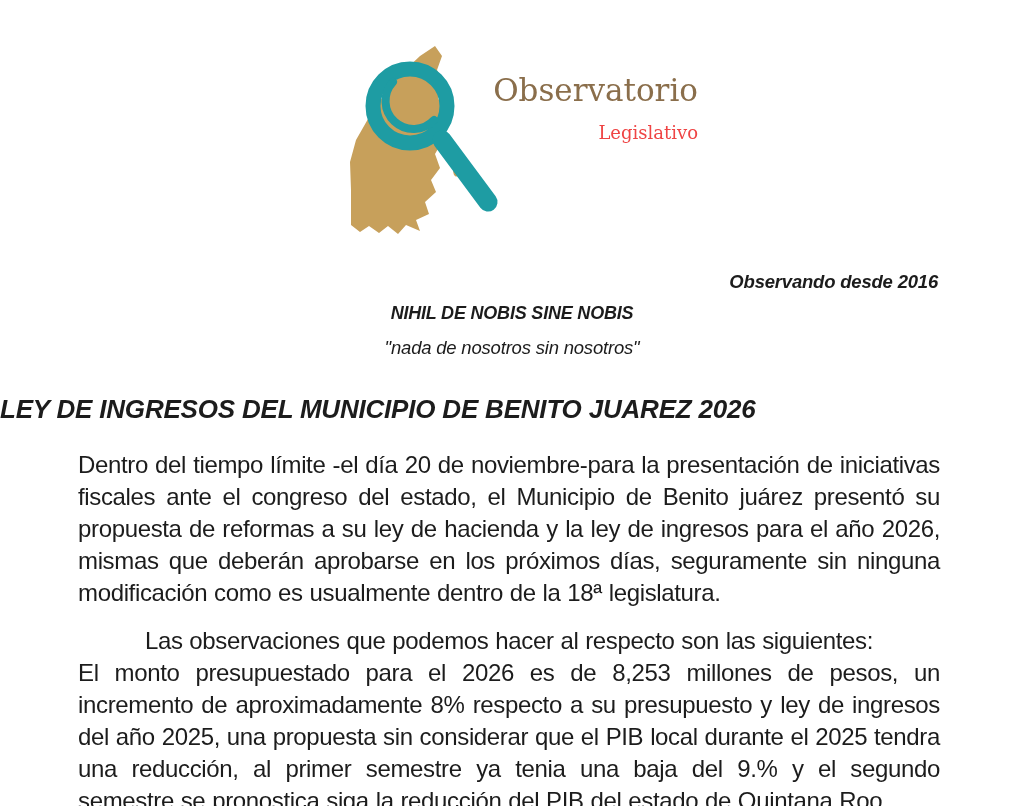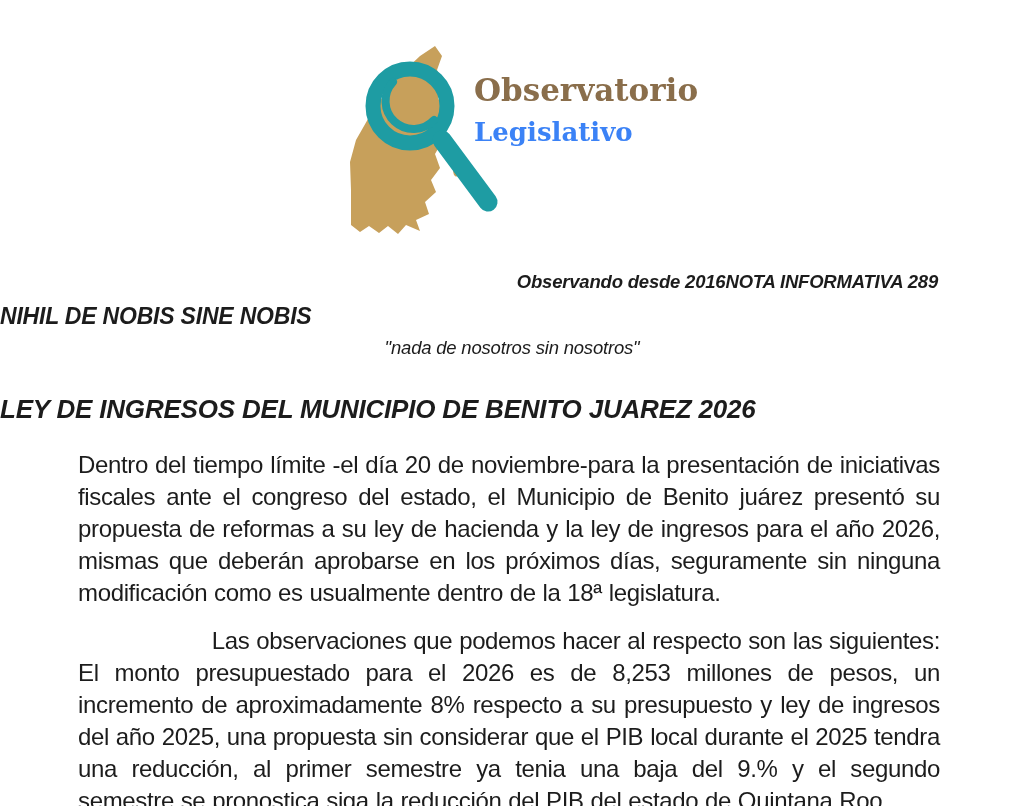--- a/index.html
+++ b/index.html
@@ -20,36 +20,36 @@
   
   .logo-graphic {
     position: absolute;
     left: 338px;
     top: 40px;
     width: 175px;
     height: 200px;
   }
   .logo-text {
     position: absolute;
-    left: 474px;
+    left: 448px;
     top: 72px;
     width: 250px;
-    text-align: left;
+    text-align: right;
     font-family: "DejaVu Serif", serif;
-    font-weight: bold;
+    font-weight: normal;
     line-height: 37px;
   }
   .org-line {
     font-size: 31px;
     color: #8a6e4b;
     white-space: nowrap;
   }
   .org-sub {
-    font-size: 26px;
-    color: #3b82f6;
+    font-size: 18px;
+    color: #ef4444;
     margin-top: 5px;
   }
 
   
   .header-row {
     position: absolute;
     top: 271px;
     left: 78px;
     right: 86px;
     display: flex;
@@ -57,22 +57,22 @@
     font-size: 18.5px;
     font-weight: bold;
     font-style: italic;
     letter-spacing: -0.2px;
   }
   .motto-latin {
     position: absolute;
     top: 303px;
     left: 0;
     width: 100%;
-    text-align: left;
-    font-size: 23px;
+    text-align: center;
+    font-size: 18px;
     font-weight: bold;
     font-style: italic;
     letter-spacing: -0.2px;
   }
   .motto-spanish {
     position: absolute;
     top: 337px;
     left: 0;
     width: 100%;
     text-align: center;
@@ -99,21 +99,21 @@
     position: absolute;
     left: 78px;
     width: 862px;
     font-size: 24px;
     line-height: 32px;
     letter-spacing: -0.35px;
     word-spacing: 0.5px;
   }
   .para-1 { top: 449px; text-align: justify; }
   .para-2 { top: 625px; }
-  .para-2 .intro { text-align: right; }
+  .para-2 .intro { text-align: center; }
   .para-2 .rest  { text-align: justify; }
 </style>
 </head>
 <body>
 
 <div class="page">
 
   <svg class="logo-graphic" viewBox="0 0 175 200" xmlns="http://www.w3.org/2000/svg">
 
     <g>
@@ -135,21 +135,20 @@
     </g>
   </svg>
 
   <div class="logo-text">
     <div class="org-line">Observatorio</div>
     <div class="org-sub">Legislativo</div>
   </div>
 
   <div class="header-row">
     <span>Observando desde 2016</span>
-    <span>NOTA INFORMATIVA 289</span>
   </div>
   <div class="motto-latin">NIHIL DE NOBIS SINE NOBIS</div>
   <div class="motto-spanish">"nada de nosotros sin nosotros"</div>
 
   <div class="doc-title">LEY DE INGRESOS DEL MUNICIPIO DE BENITO JUAREZ 2026</div>
 
   <div class="body-text para-1">Dentro del tiempo límite -el día 20 de noviembre-para la presentación de iniciativas fiscales ante el congreso del estado, el Municipio de Benito juárez presentó su propuesta de reformas a su ley de hacienda y la ley de ingresos para el año 2026, mismas que deberán aprobarse en los próximos días, seguramente sin ninguna modificación como es usualmente dentro de la 18ª legislatura.</div>
 
   <div class="body-text para-2">
     <div class="intro">Las observaciones que podemos hacer al respecto son las siguientes:</div>

